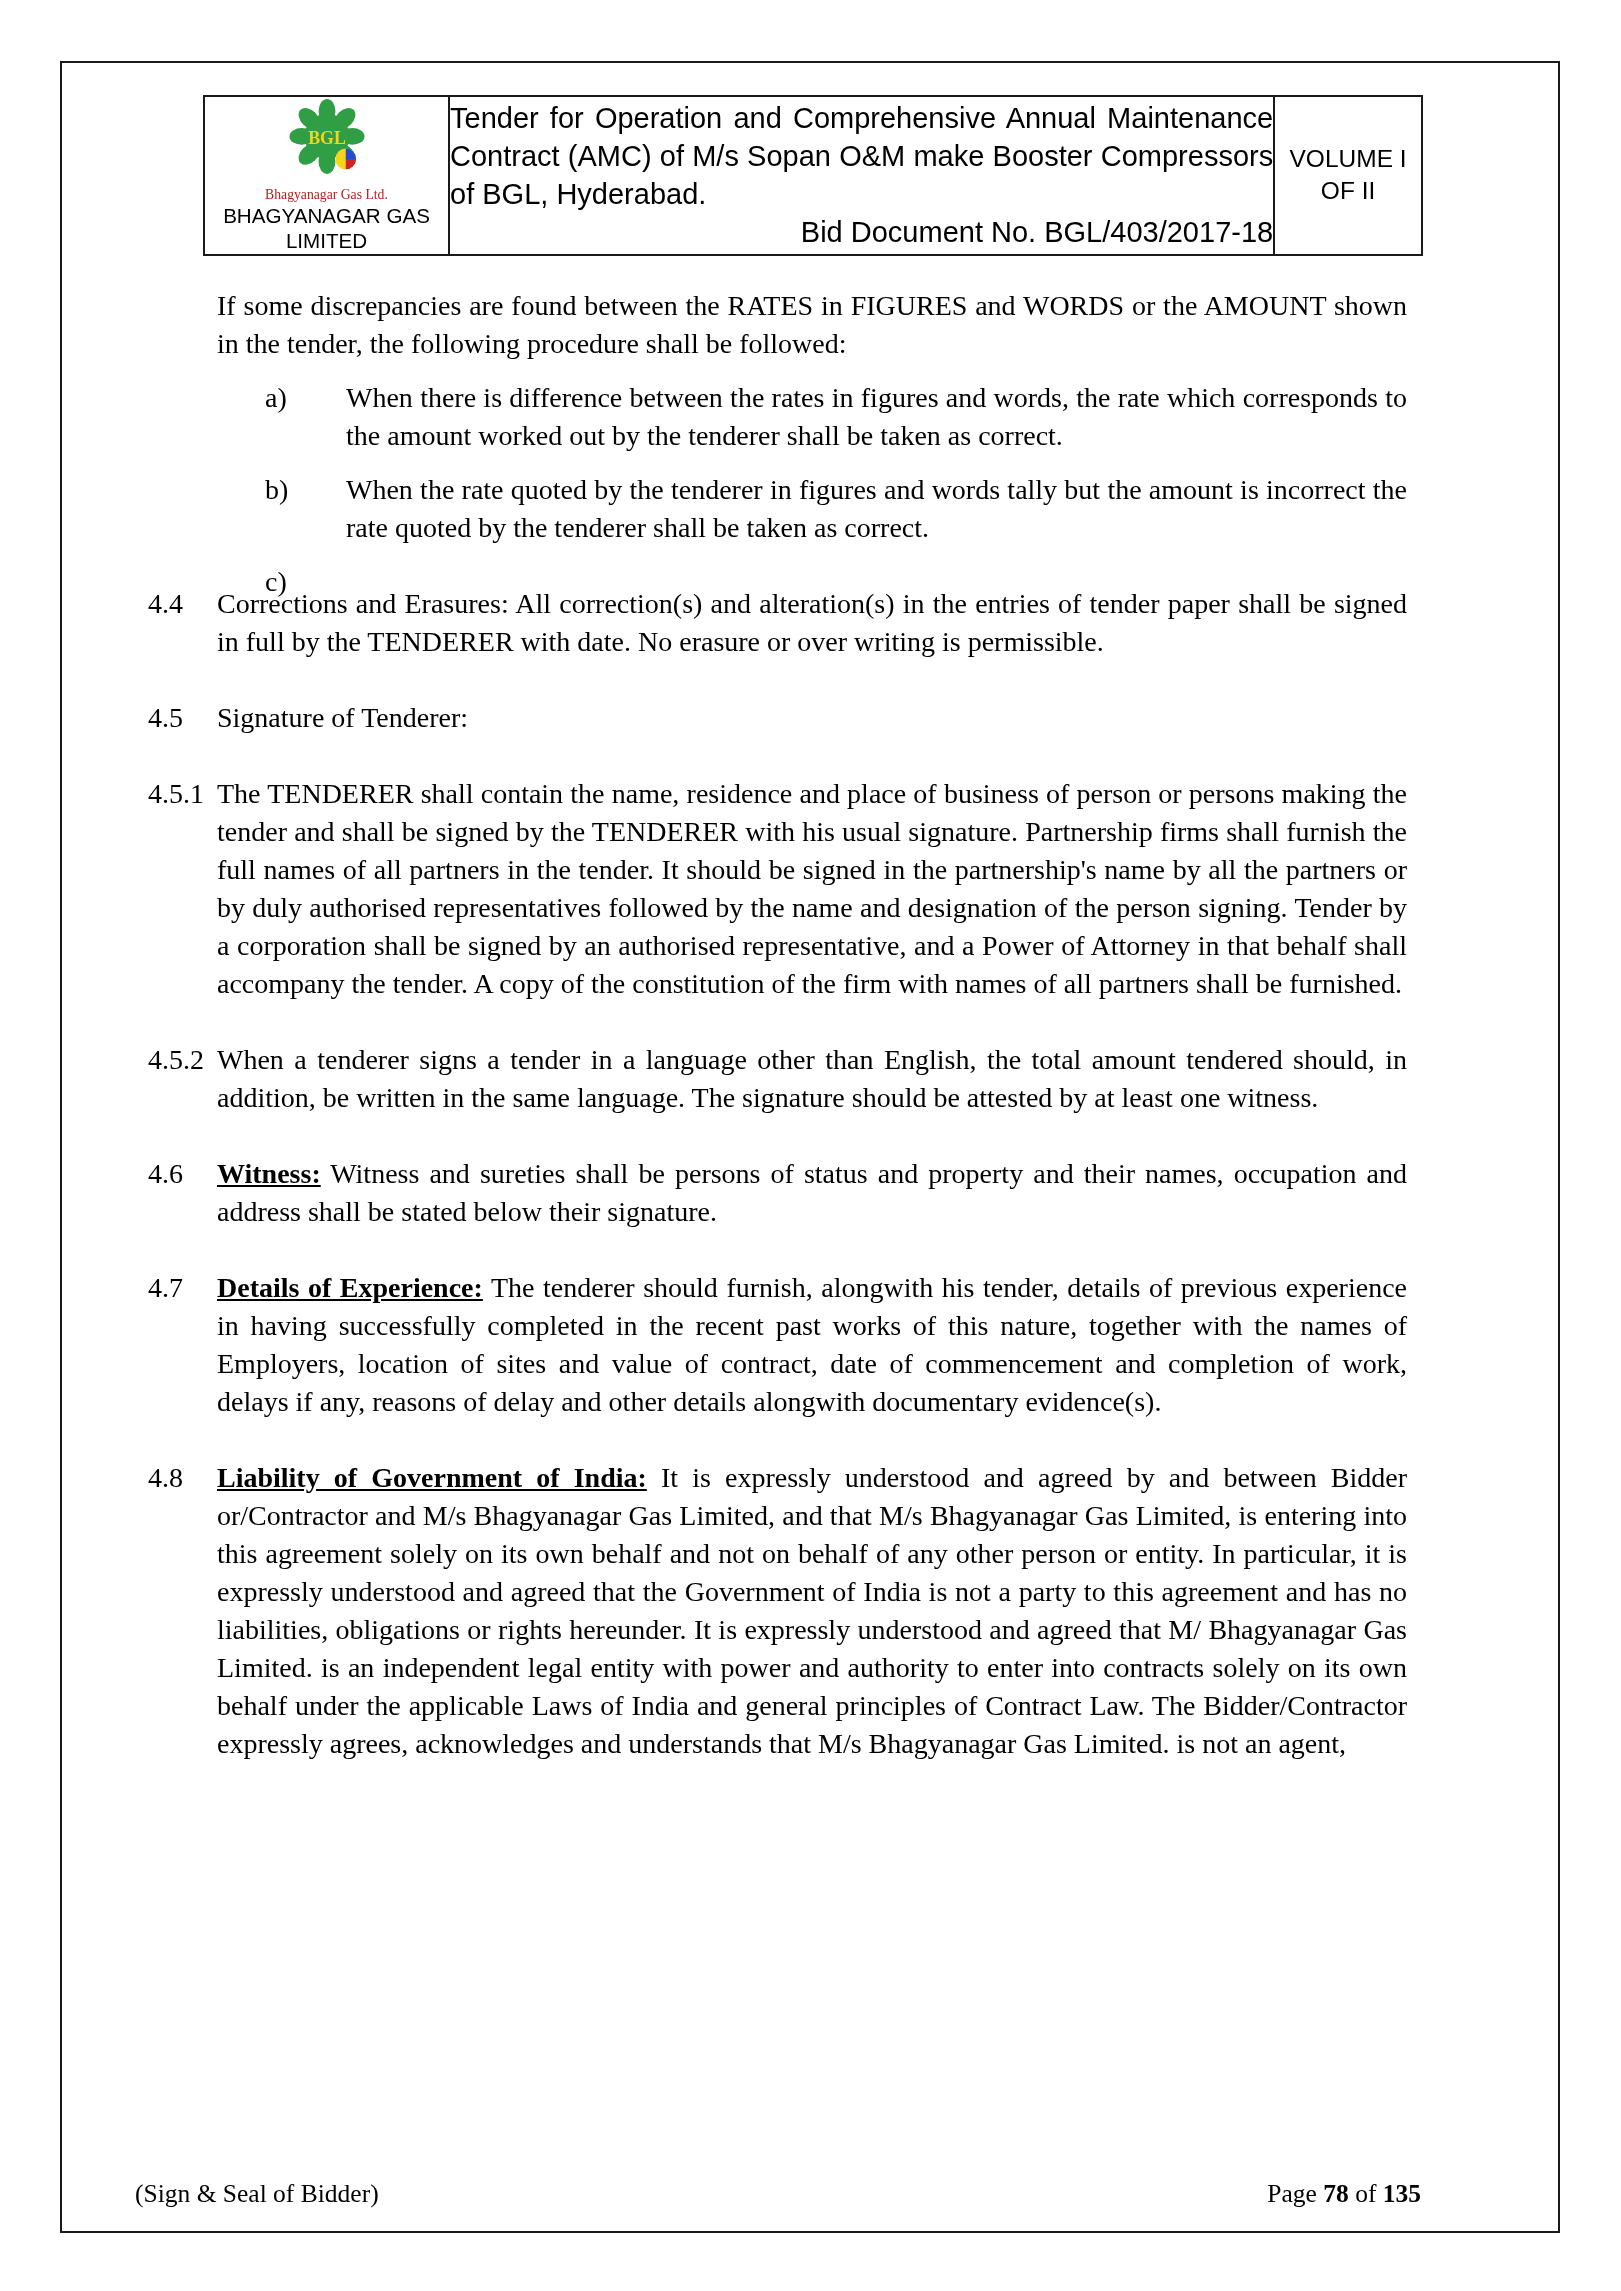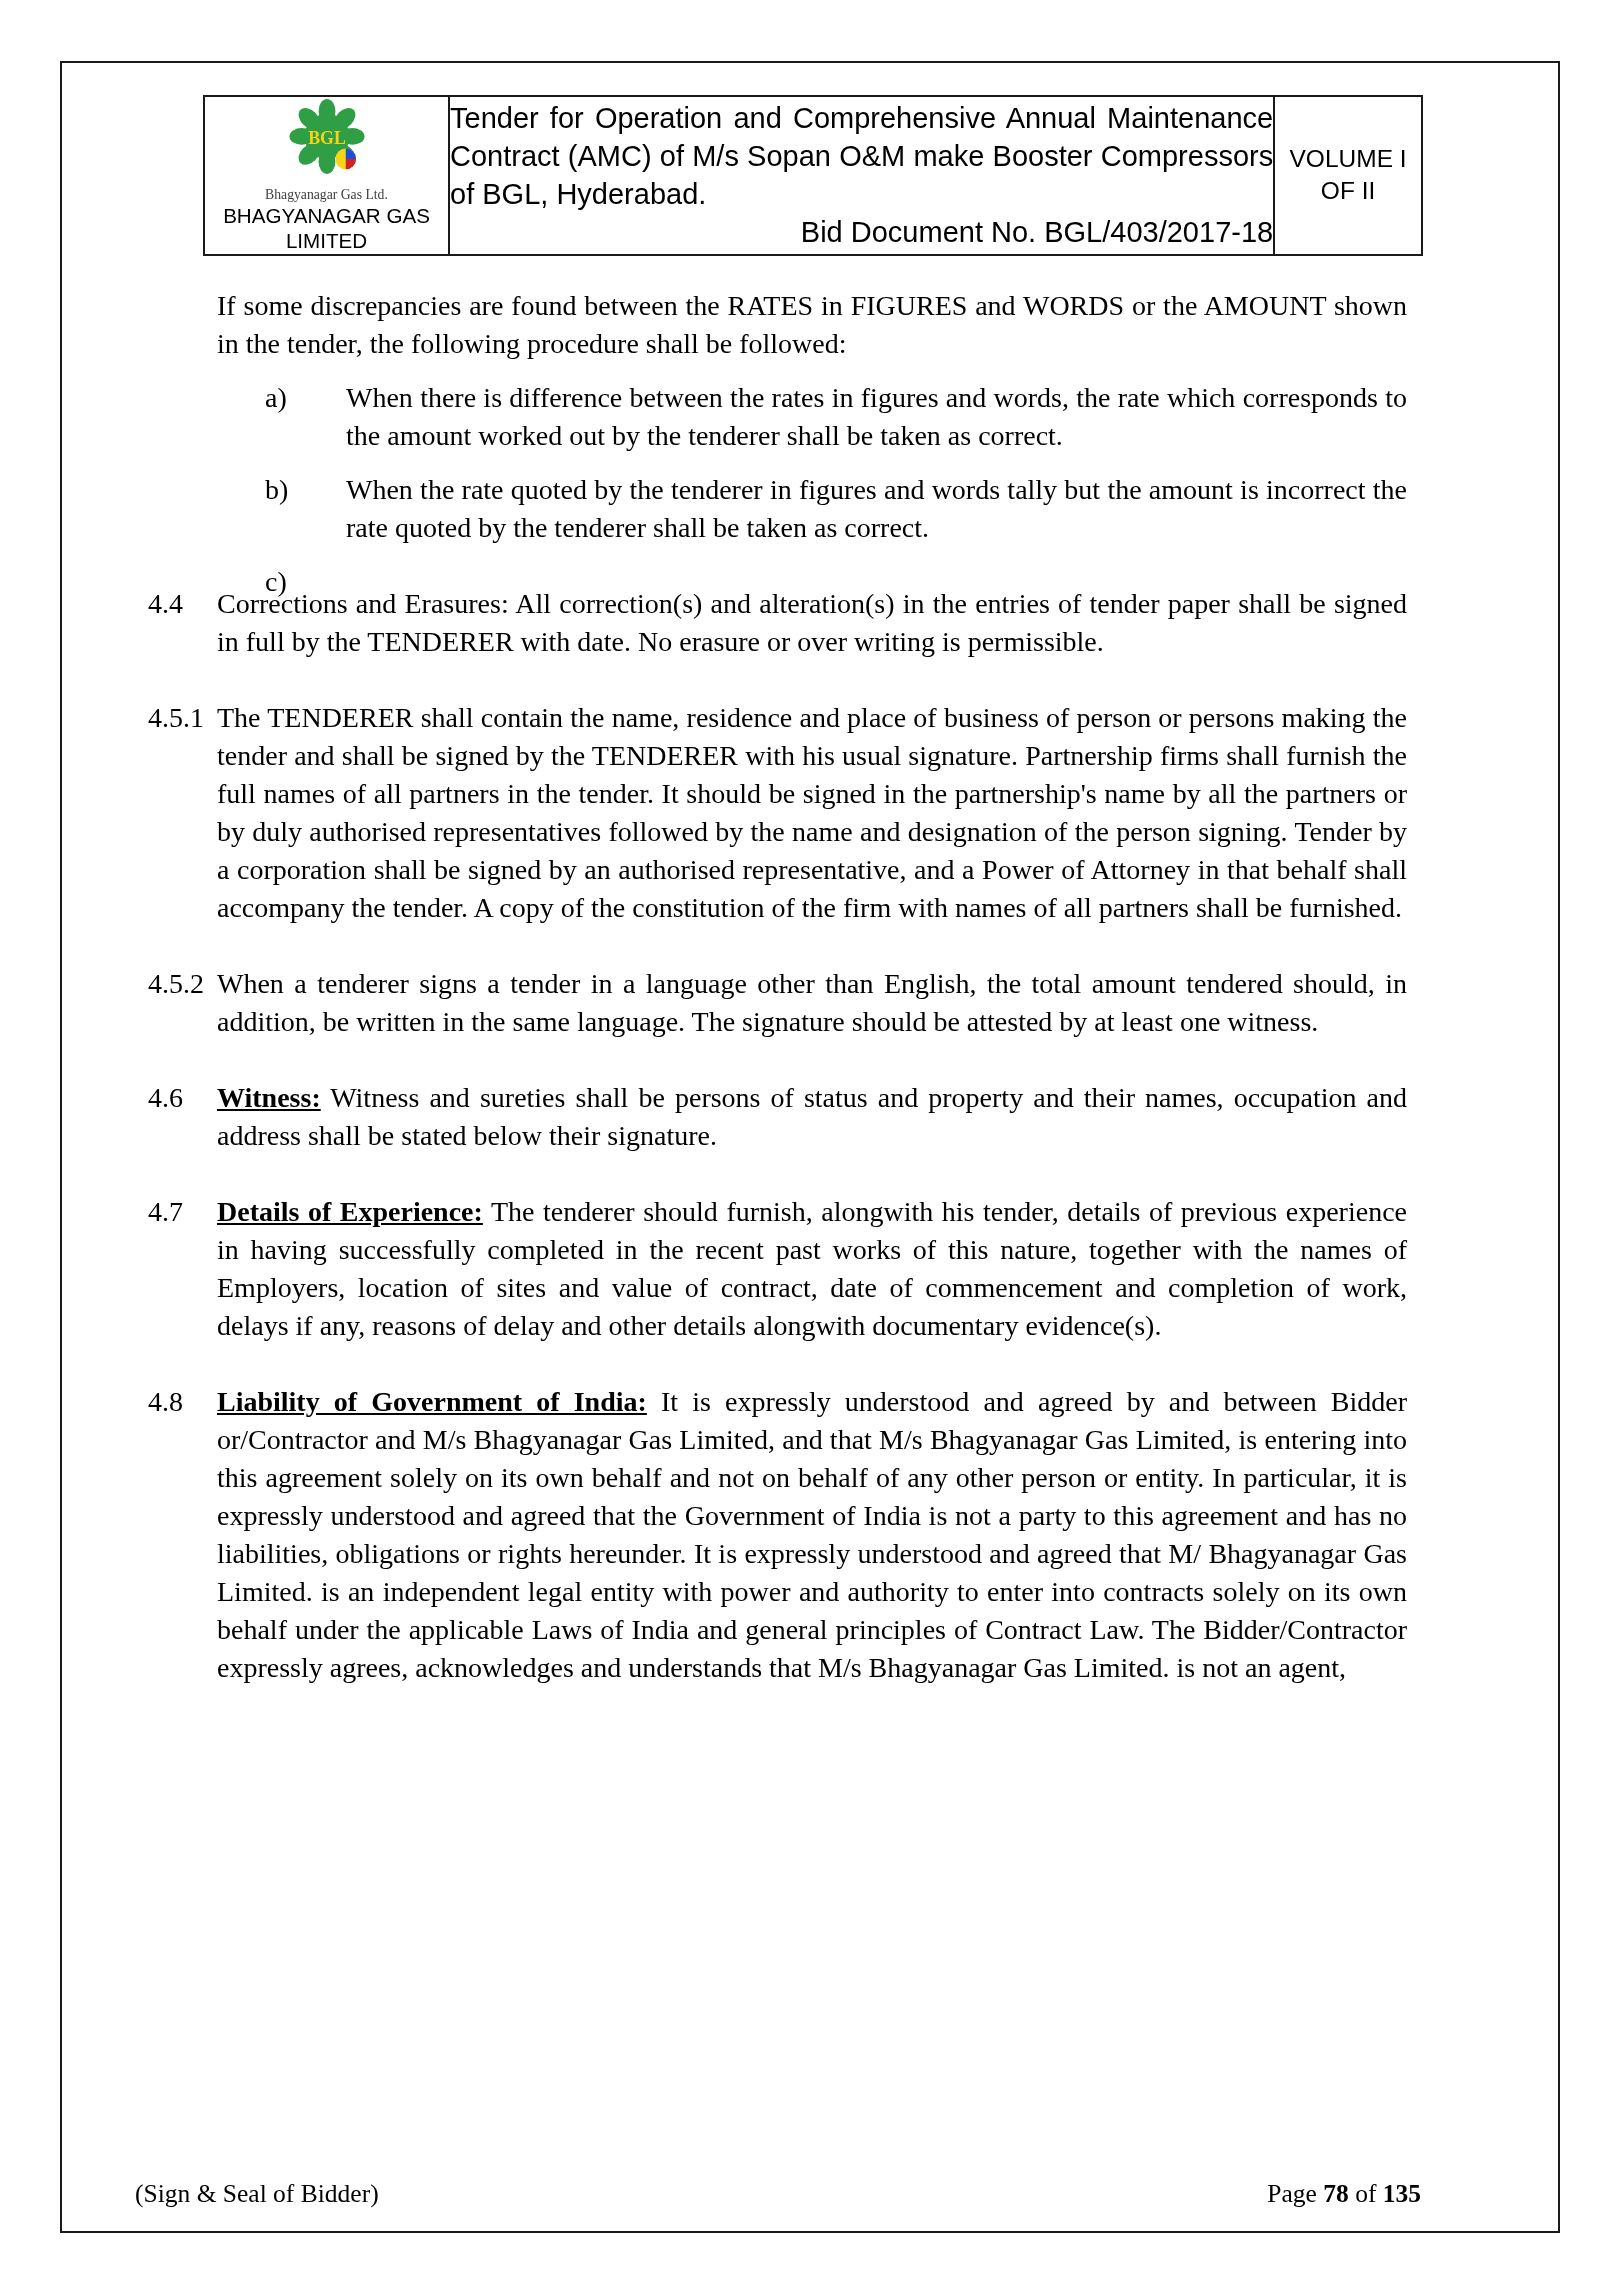--- a/index.html
+++ b/index.html
@@ -35,21 +35,21 @@
     vertical-align: middle;
     padding: 0;
   }
   .logo-cell  { width: 242px; text-align: center; padding: 4.9px 3.9px 3.9px; }
   .title-cell { width: 815px; padding: 5.9px 13.7px 7.8px; }
   .volume-cell{ width: 146px; text-align: center; }
 
   .emblem-svg { display: block; margin: 0 auto; }
   .logo-tagline {
     font-size: 13.7px; line-height: 15.7px;
-    color: #404040;
+    color: #b91c1c;
     font-family: "Liberation Serif", serif;
   }
   .org-name {
     font-family: "Liberation Sans", sans-serif;
     font-size: 20.6px; line-height: 25.5px;
     color: #000;
   }
   .doc-title {
     font-family: "Liberation Sans", sans-serif;
     font-size: 29px; line-height: 38px;
@@ -152,20 +152,24 @@
       </div>
       <div class="list-item">
         <span class="li-label">c)</span>
       </div>
 
       <div class="section">
         <span class="sec-num">4.4</span>
         <p class="sec-text"><span class="lead"></span><span>Corrections and Erasures: All correction(s) and alteration(s) in the entries of tender paper shall be signed in full by the TENDERER with date. No erasure or over writing is permissible.</span></p>
       </div>
 
+      <div class="section">
+        <span class="sec-num">4.5</span>
+        <p class="sec-text"><span class="lead"></span><span>Signature of Tenderer:</span></p>
+      </div>
 
       <div class="section">
         <span class="sec-num">4.5.1</span>
         <p class="sec-text"><span class="lead"></span><span>The TENDERER shall contain the name, residence and place of business of person or persons making the tender and shall be signed by the TENDERER with his usual signature. Partnership firms shall furnish the full names of all partners in the tender. It should be signed in the partnership's name by all the partners or by duly authorised representatives followed by the name and designation of the person signing. Tender by a corporation shall be signed by an authorised representative, and a Power of Attorney in that behalf shall accompany the tender. A copy of the constitution of the firm with names of all partners shall be furnished.</span></p>
       </div>
 
       <div class="section">
         <span class="sec-num">4.5.2</span>
         <p class="sec-text"><span class="lead"></span><span>When a tenderer signs a tender in a language other than English, the total amount tendered should, in addition, be written in the same language. The signature should be attested by at least one witness.</span></p>
       </div>

